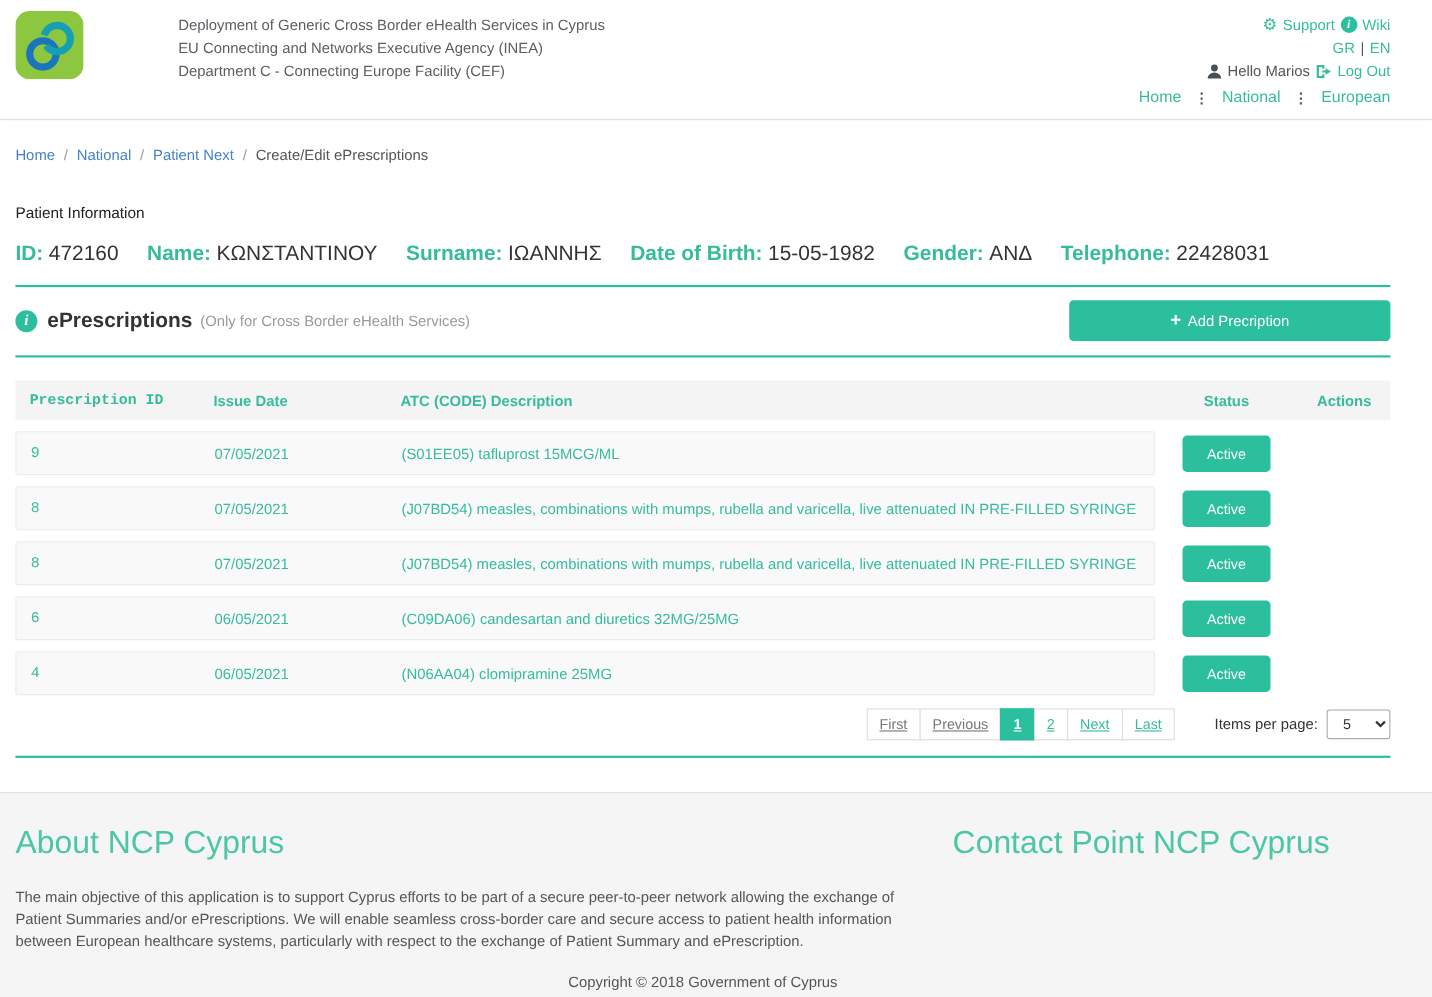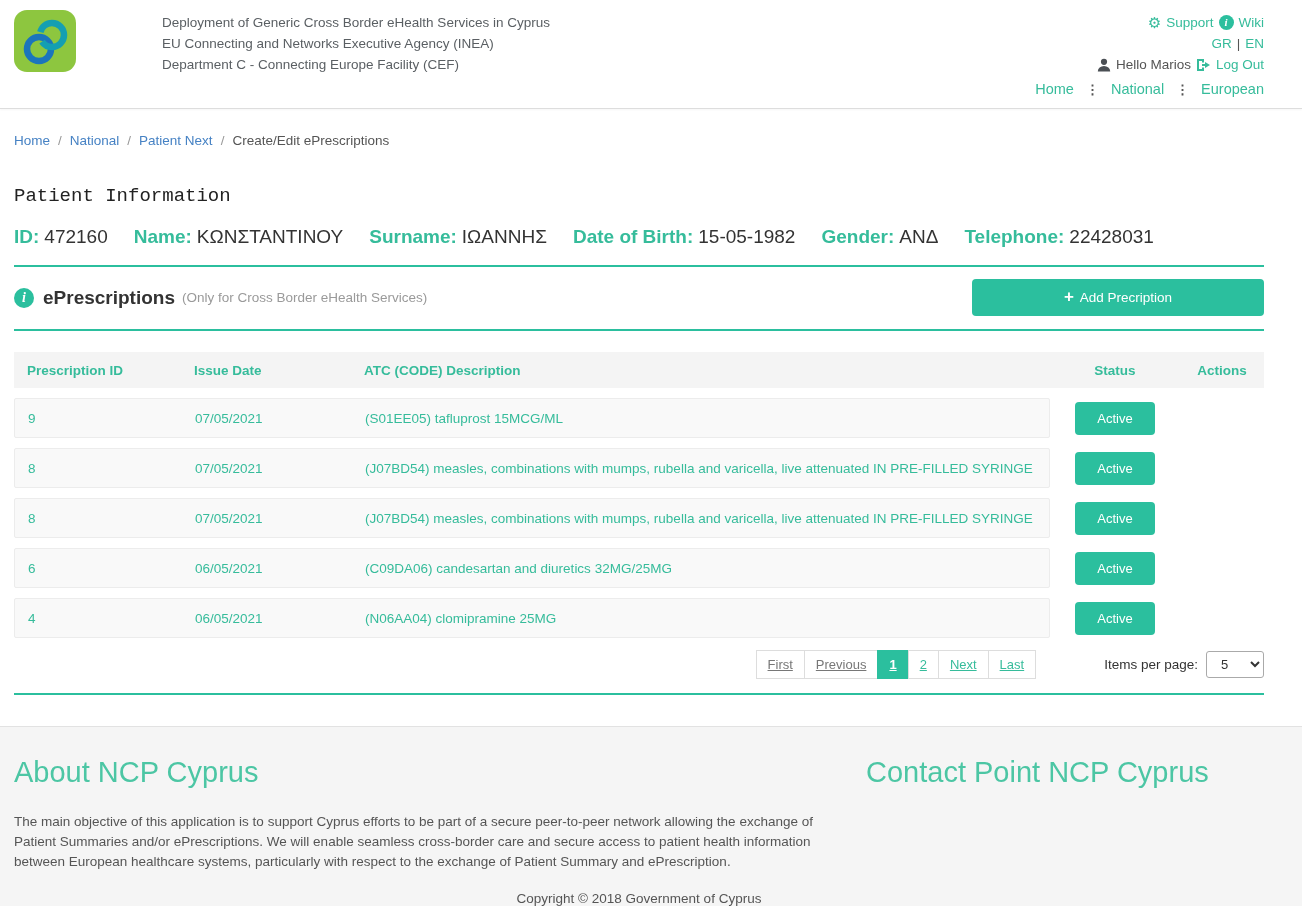--- a/index.html
+++ b/index.html
@@ -36,21 +36,21 @@
   }
   .nav-line { margin-top: 4px; font-size: 14.5px; gap: 12px; }
   .dots-sep { color: #555; font-weight: 700; font-size: 13px; }
   .pipe-sep { color: #555; }
   
   .content { padding: 0 38px 0 14px; }
   .breadcrumb { padding-top: 24px; font-size: 13.5px; display: flex; gap: 8px; align-items: center; }
   .crumb-link { color: #4682c4; text-decoration: none; cursor: pointer; }
   .crumb-sep { color: #999; }
   .crumb-current { color: #555; }
-  .patient-title { margin-top: 37px; font-size: 19px; font-weight: 400; color: #222; font-family: Liberation Mono, monospace; }
+  .patient-title { margin-top: 37px; font-size: 14px; font-weight: 400; color: #222; }
   .patient-fields { margin-top: 19px; display: flex; gap: 26px; font-size: 19px; }
   .pfield { display: flex; gap: 5px; align-items: baseline; }
   .pfield .lbl { color: #36bc9b; font-weight: 700; }
   .pfield .val { color: #333; }
   hr.teal { border: 0; border-top: 2px solid #2bbf9e; margin-top: 17px; }
   .section-head { margin-top: 12px; display: flex; align-items: center; }
   .info-badge.big { width: 20px; height: 20px; font-size: 14px; }
   .section-title { margin-left: 9px; font-size: 19px; color: #333; font-weight: 700; }
   .section-sub { margin-left: 7px; font-size: 13.5px; color: #9a9a9a; }
   .add-btn {
@@ -61,21 +61,21 @@
     font-size: 13.5px; font-family: inherit;
     display: flex; align-items: center; justify-content: center; gap: 6px;
     cursor: pointer;
   }
   .plus-glyph { font-size: 17px; font-weight: 700; line-height: 1; margin-top: -2px; }
   hr.teal.below-head { margin-top: 13px; }
   
   .rx-table { margin-top: 21px; font-size: 13.5px; }
   .t-row { display: flex; align-items: center; }
   .t-main { flex: 1 1 auto; display: flex; align-items: center; }
-  .c-id   { flex: 0 0 180px; padding-left: 13px; }
+  .c-id   { flex: 0 0 180px; padding-left: 13px; font-family: Liberation Mono, monospace; }
   .c-date { flex: 0 0 170px; }
   .c-desc { flex: 1 1 auto; padding-right: 10px; }
   .c-status  { flex: 0 0 130px; text-align: center; }
   .c-actions { flex: 0 0 84px; text-align: center; }
   .t-head { background: #f4f4f4; height: 36px; color: #36bc9b; font-weight: 700; }
   .t-data { margin-top: 10px; }
   .t-data .t-main {
     background: #f9f9f9;
     border: 1px solid #ececec;
     border-radius: 2px;
@@ -95,21 +95,21 @@
   .pg-btn {
     border: 1px solid #ddd; background: #fff;
     margin-left: -1px;
     min-width: 26px;
     padding: 6px 11px;
     font-size: 13px; font-family: inherit;
     color: #777; text-align: center; cursor: pointer; text-decoration: underline;
   }
   .pg-btn.teal { color: #36bc9b; }
   .pg-btn.active { background: #2bbf9e; border-color: #2bbf9e; color: #fff; font-weight: 700; }
-  .ipp-label { margin-left: 68px; margin-right: 8px; font-size: 13.5px; color: #333; }
+  .ipp-label { margin-left: 36px; margin-right: 8px; font-size: 13.5px; color: #333; }
   .ipp-select {
     width: 58px; height: 27px;
     border: 1px solid #aaa; border-radius: 3px;
     font-size: 13px; font-family: inherit;
     padding-left: 10px; background: #fff; color: #333;
   }
   hr.teal.bottom { margin-top: 14px; }
   
   .site-footer {
     margin-top: 31px;

